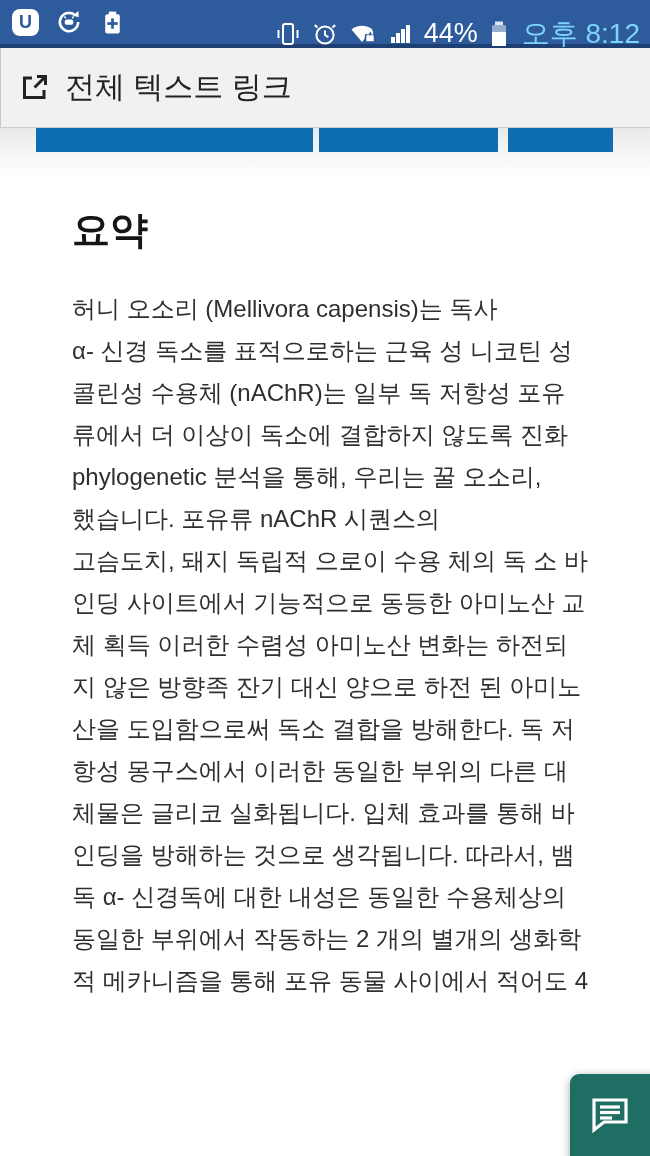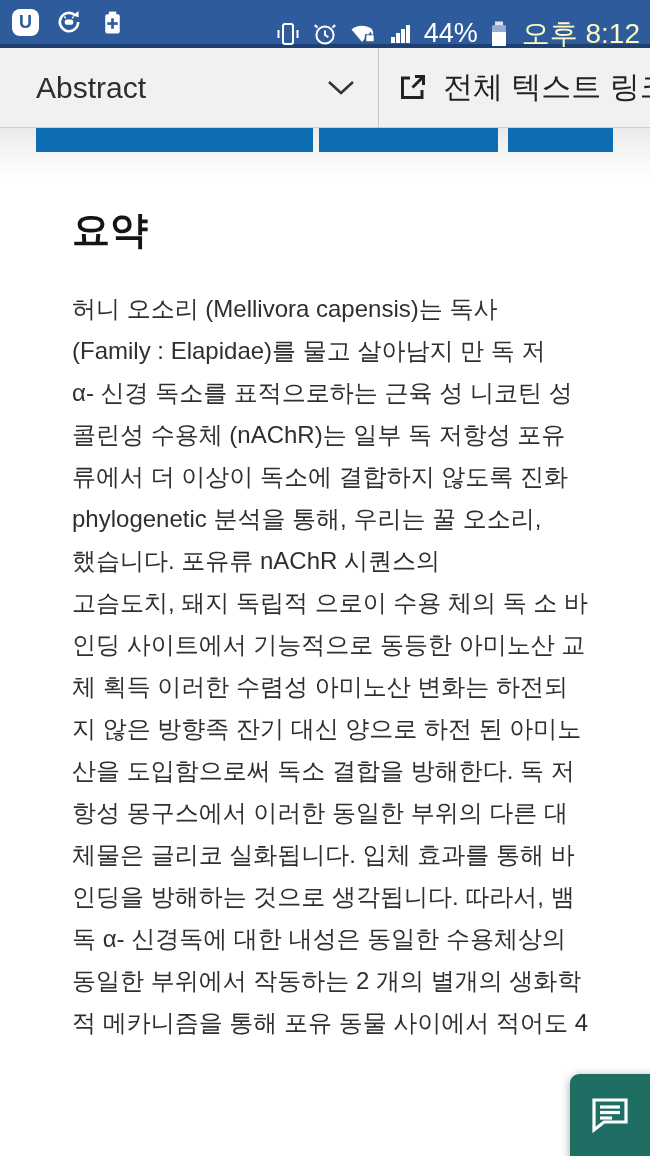--- a/index.html
+++ b/index.html
@@ -12,21 +12,21 @@
 
   
   .status-bar{
     height:44px;background:#2d5b9b;color:#ffffff;
     display:flex;align-items:center;padding:0 8px;box-sizing:border-box;
   }
   .status-left{display:flex;align-items:center;gap:16px;margin-left:4px;}
   .status-spacer{flex:1;}
   .status-right{display:flex;align-items:center;gap:9px;margin-right:2px;margin-top:23px;}
   .status-text{font-size:27px;color:#fff;line-height:1;}
-  .status-time{font-size:28px;color:#fef9c3;line-height:1;margin-left:2px;}
+  .status-time{font-size:28px;color:#7dd3fc;line-height:1;margin-left:2px;}
   .sicon{display:inline-flex;align-items:center;justify-content:center;}
   .u-app{
     width:27px;height:27px;background:#ffffff;border-radius:8px;
     display:flex;align-items:center;justify-content:center;
     color:#2d5b9b;font-weight:bold;font-size:18px;
   }
   .status-accent-line{height:4px;background:#1d3f72;}
 
   
   .app-bar{
@@ -143,28 +143,20 @@
           <rect x="5" y="6" width="14" height="21" rx="1.5" fill="rgba(255,255,255,0.5)"></rect>
           <rect x="5" y="13" width="14" height="14" fill="#fff"></rect>
         </svg>
       </span>
       <span class="status-time">오후 8:12</span>
     </div>
   </div>
   <div class="status-accent-line"></div>
 
   <div class="app-bar">
-    <div class="section-selector">
-      <span class="section-selector-label">Abstract</span>
-      <span class="chevron-wrap">
-        <svg width="30" height="18" viewBox="0 0 30 18">
-          <polyline points="3,3 15,14 27,3" fill="none" stroke="#333" stroke-width="2.6"></polyline>
-        </svg>
-      </span>
-    </div>
     <div class="vdivider"></div>
     <div class="full-text-link">
       <span class="sicon">
         <svg width="31" height="31" viewBox="0 0 31 31">
           <path d="M13 6 H5.5 V25.5 H25 V18" fill="none" stroke="#222" stroke-width="3"></path>
           <path d="M18 4.5 h8.5 v8.5" fill="none" stroke="#222" stroke-width="3"></path>
           <line x1="26" y1="5" x2="15.5" y2="15.5" stroke="#222" stroke-width="3"></line>
         </svg>
       </span>
       <span class="full-text-label">전체 텍스트 링크</span>
@@ -175,21 +167,20 @@
     <button class="link-btn b1"></button>
     <button class="link-btn b2"></button>
     <button class="link-btn b3"></button>
   </div>
   <div class="header-fade"></div>
 
   <div class="content">
     <h1 class="content-heading">요약</h1>
     <div class="abstract">
       <div class="tl">허니 오소리 (Mellivora capensis)는 독사</div>
-      <div class="tl">(Family : Elapidae)를 물고 살아남지 만 독 저</div>
       <div class="tl">α- 신경 독소를 표적으로하는 근육 성 니코틴 성</div>
       <div class="tl">콜린성 수용체 (nAChR)는 일부 독 저항성 포유</div>
       <div class="tl">류에서 더 이상이 독소에 결합하지 않도록 진화</div>
       <div class="tl">phylogenetic 분석을 통해, 우리는 꿀 오소리,</div>
       <div class="tl">했습니다. 포유류 nAChR 시퀀스의</div>
       <div class="tl">고슴도치, 돼지 독립적 으로이 수용 체의 독 소 바</div>
       <div class="tl">인딩 사이트에서 기능적으로 동등한 아미노산 교</div>
       <div class="tl">체 획득 이러한 수렴성 아미노산 변화는 하전되</div>
       <div class="tl">지 않은 방향족 잔기 대신 양으로 하전 된 아미노</div>
       <div class="tl">산을 도입함으로써 독소 결합을 방해한다. 독 저</div>

